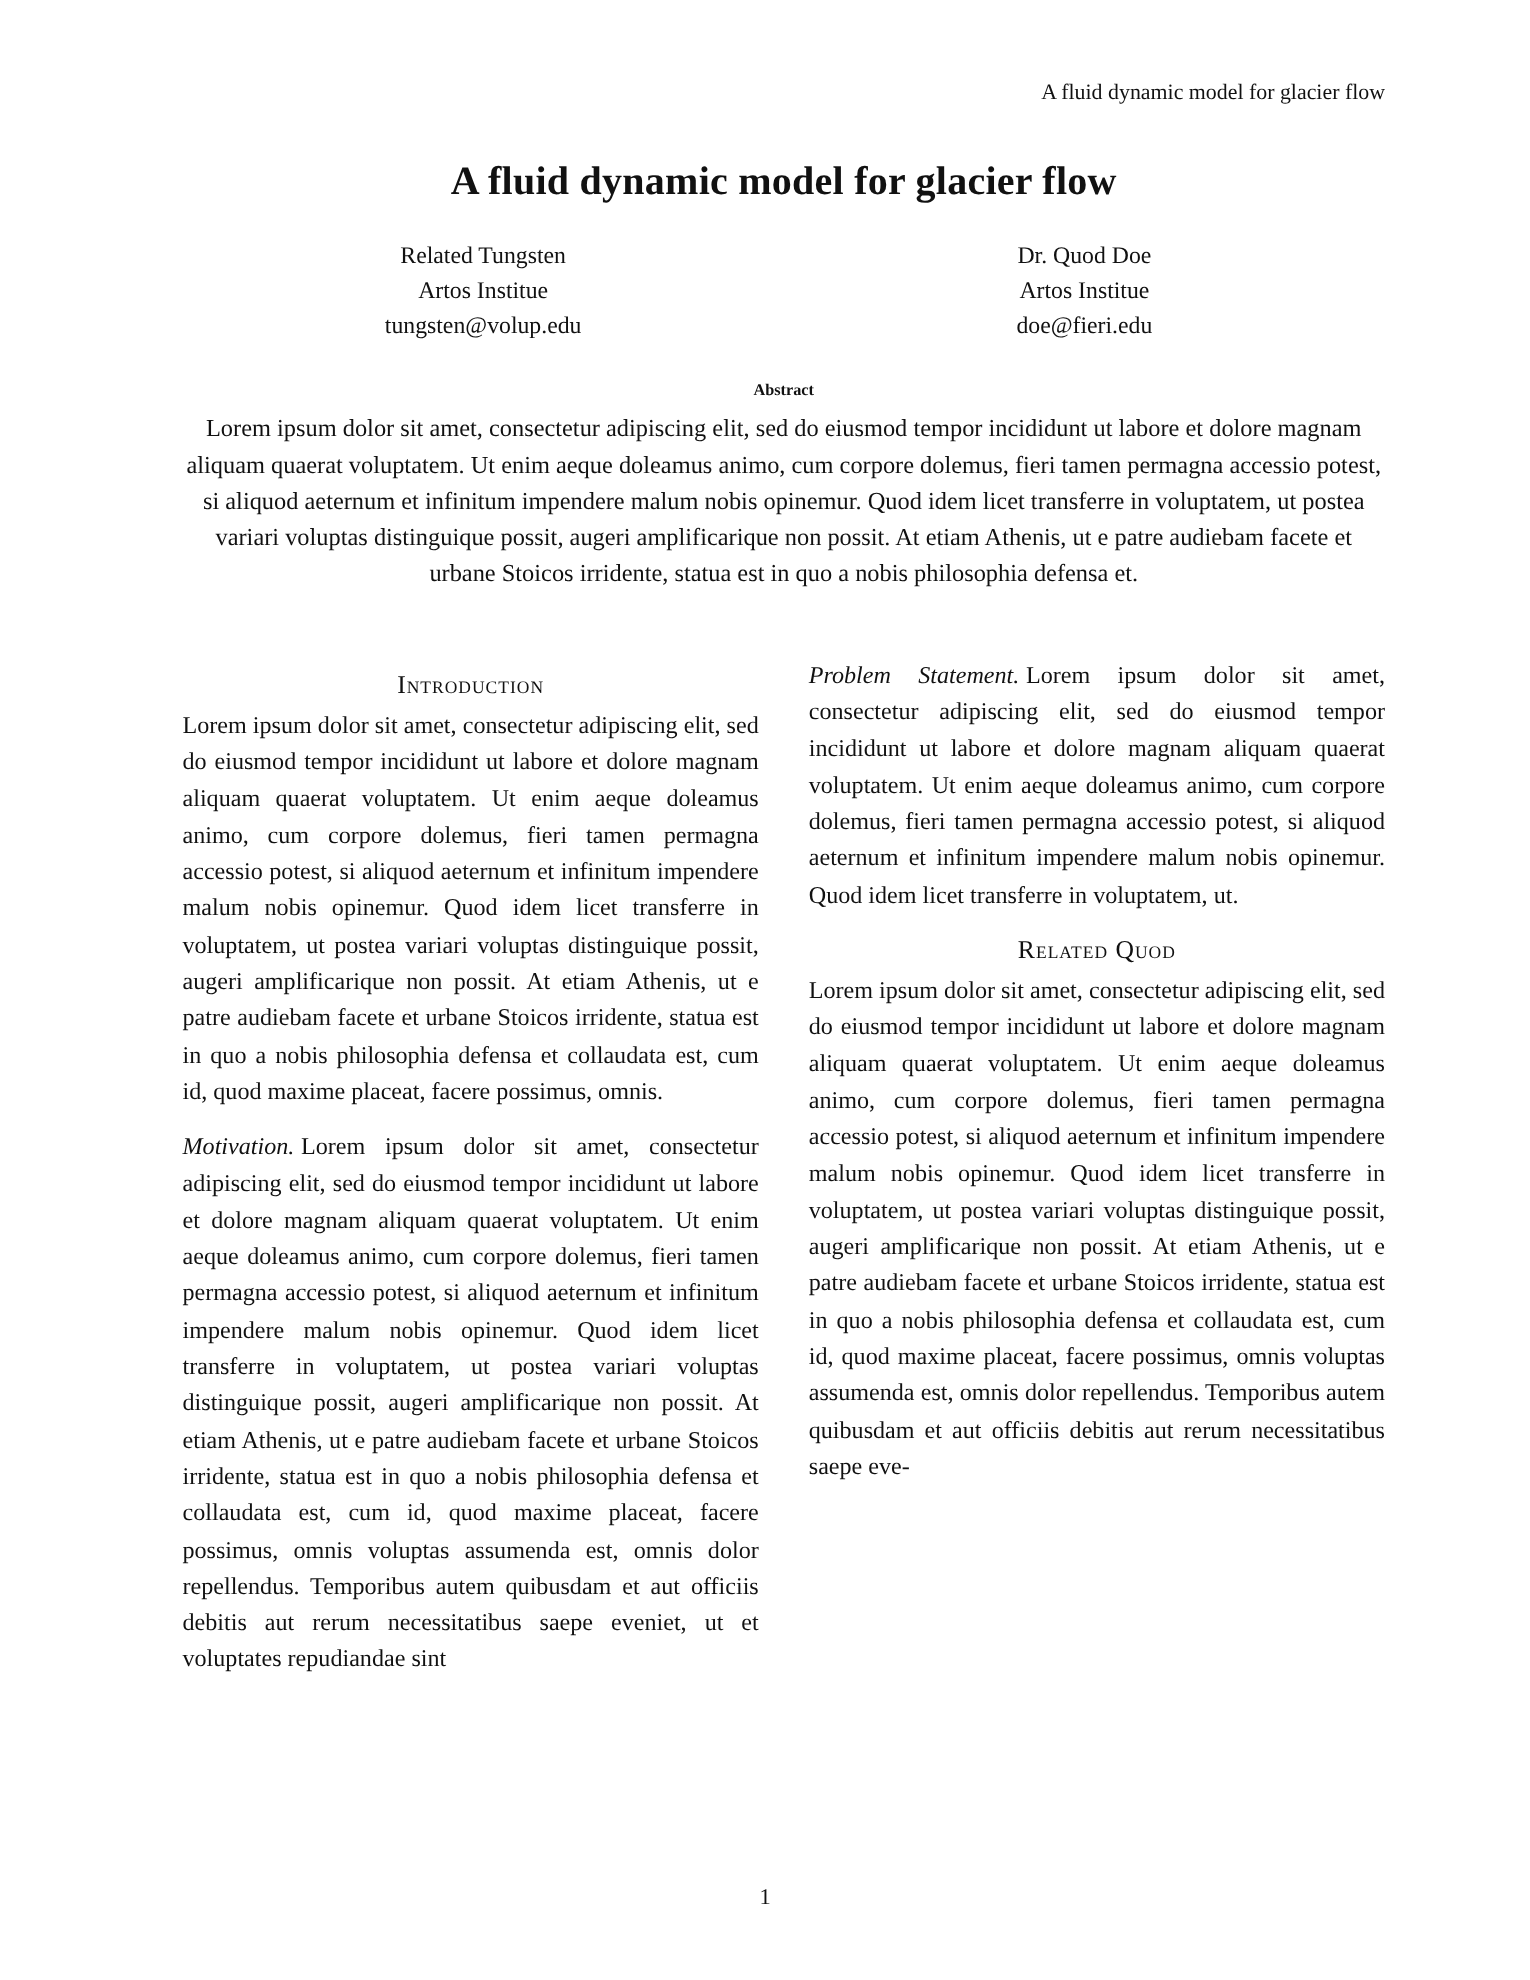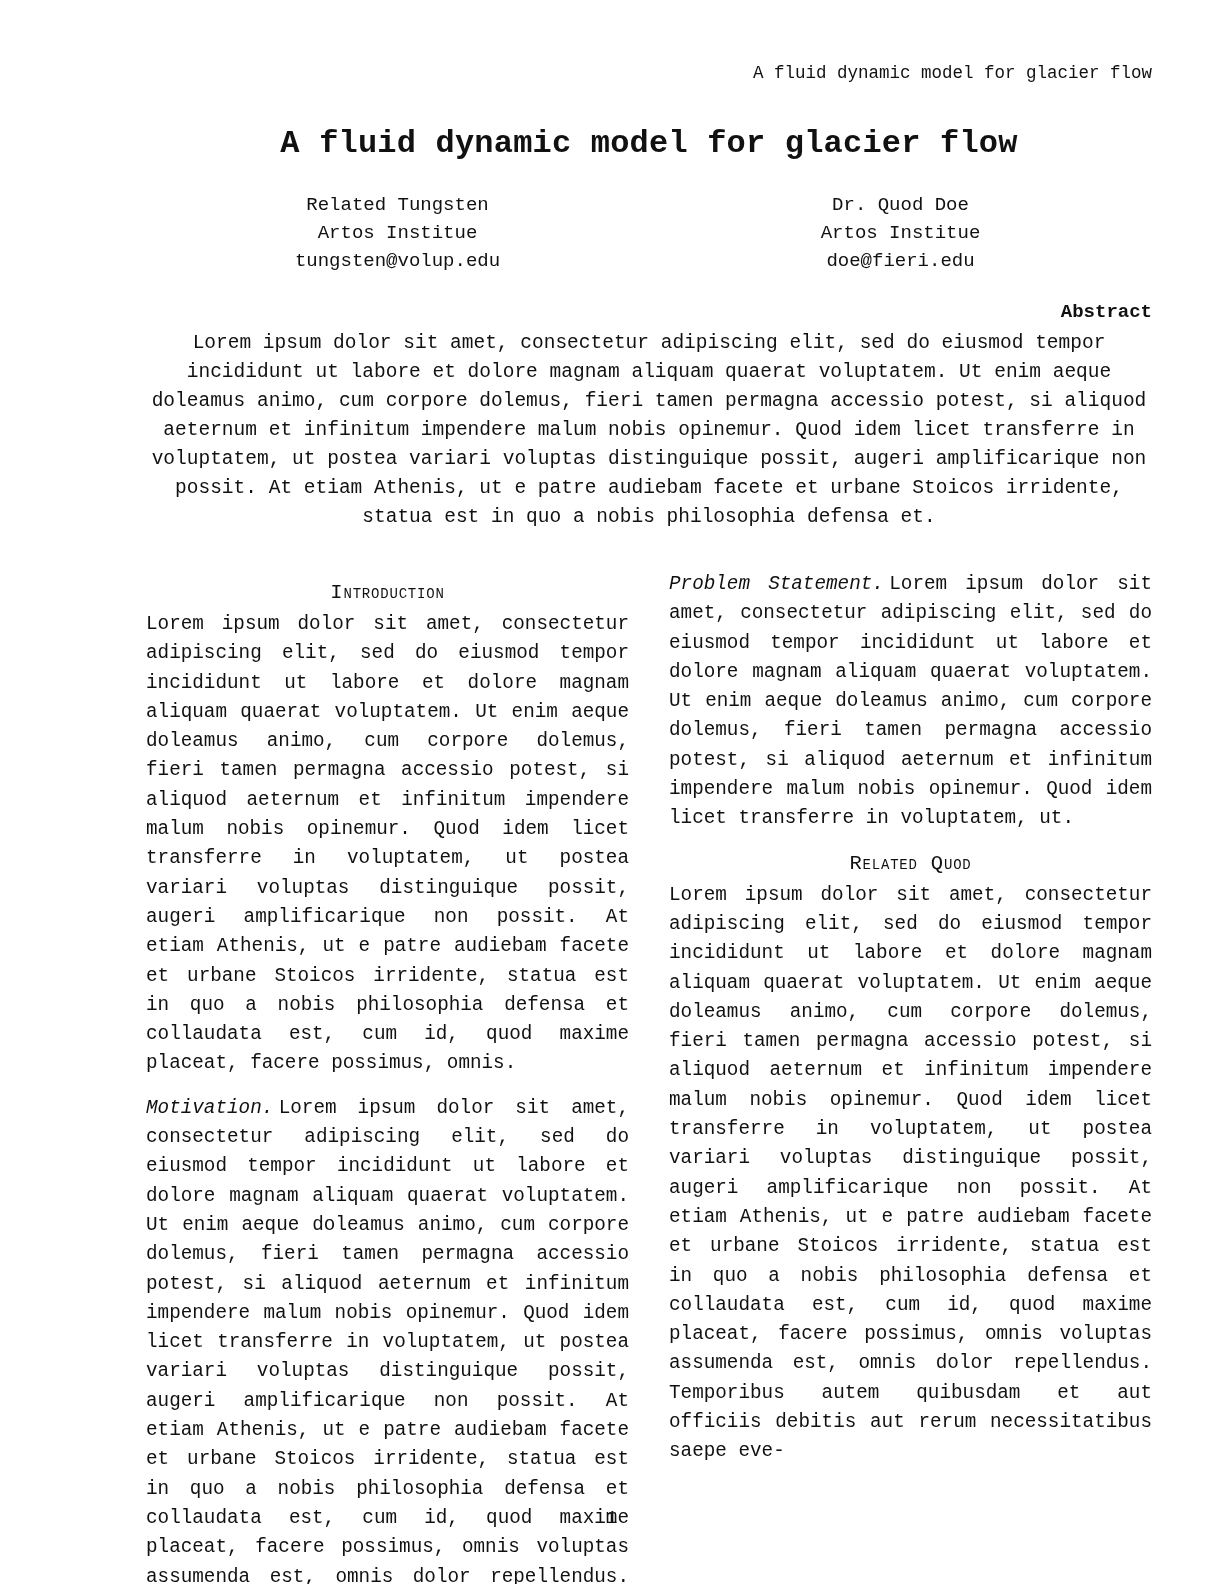--- a/index.html
+++ b/index.html
@@ -14,22 +14,21 @@
     overflow: hidden;
     font-family: "Liberation Serif", "DejaVu Serif", serif;
     color: #111111;
     -webkit-font-smoothing: antialiased;
   }
   .page {
     position: relative;
     width: 100%;
     height: 100%;
     box-sizing: border-box;
-    padding: 61px 72px 0 146px;
-    font-family: Liberation Mono, monospace;
+    padding: 61px 116px 0 146px;
   }
   .running-head {
     text-align: right;
     font-size: 17.5px;
     line-height: 24px;
   }
   .title {
     margin: 40px 0 0 0;
     text-align: center;
     font-size: 32px;
@@ -42,35 +41,35 @@
     margin-top: 28px;
   }
   .author {
     flex: 1 1 50%;
     text-align: center;
     font-size: 19px;
     line-height: 28px;
   }
   .abstract-heading {
     margin-top: 24px;
-    text-align: right;
-    font-size: 19px;
+    text-align: center;
+    font-size: 13px;
     font-weight: bold;
     line-height: 26px;
   }
   .abstract-text {
     margin: 4px 0 0 0;
     text-align: center;
     font-size: 19.5px;
     line-height: 29px;
   }
   .columns {
     display: flex;
     gap: 40px;
-    margin-top: 38px;
+    margin-top: 52px;
   }
   .col {
     flex: 1 1 0;
     min-width: 0;
     font-size: 19.3px;
     line-height: 29.3px;
     text-align: justify;
   }
   .col p {
     margin: 0 0 15px 0;

